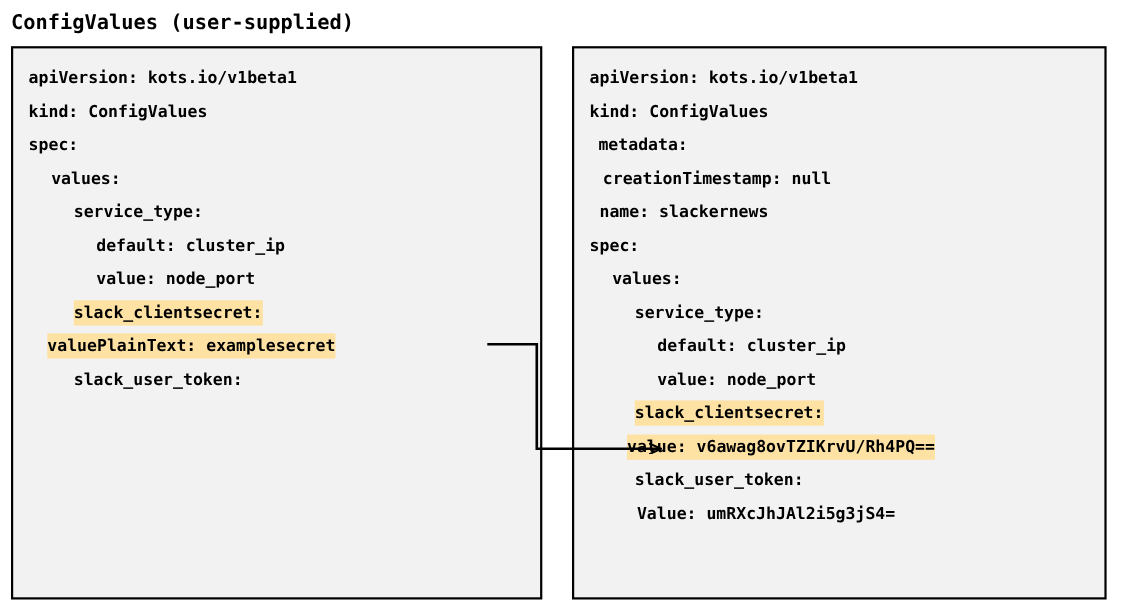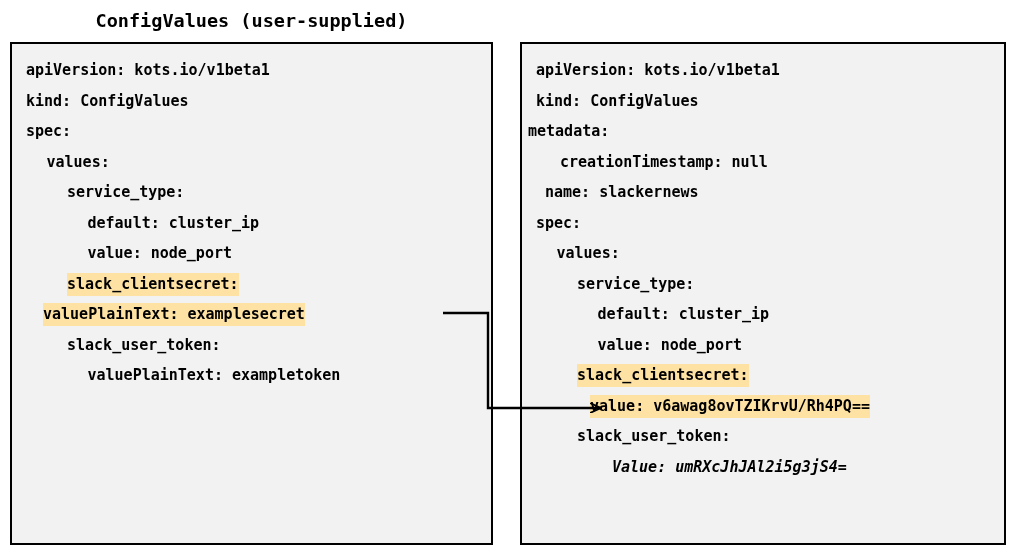--- a/index.html
+++ b/index.html
@@ -24,21 +24,21 @@
 
   
   .panel-title {
     position: absolute;
     font-family: "DejaVu Sans Mono", "Liberation Mono", monospace;
     font-size: 18.5px;
     font-weight: bold;
     color: #000000;
     letter-spacing: 0px;
     white-space: nowrap;
-    text-align: center;
+    text-align: left;
   }
   #title-left  { left: 10px;  top: 10px; width: 483px; }
   #title-right { left: 520px; top: 10px; width: 486px; }
 
   
   .panel {
     position: absolute;
     background: #f2f2f2;
     border: 2.2px solid #000000;
     box-sizing: border-box;
@@ -94,41 +94,40 @@
         <div class="line" style="padding-left: 14px;"><span class="txt">apiVersion: kots.io/v1beta1</span></div>
         <div class="line" style="padding-left: 14px;"><span class="txt">kind: ConfigValues</span></div>
         <div class="line" style="padding-left: 14px;"><span class="txt">spec:</span></div>
         <div class="line" style="padding-left: 34.5px;"><span class="txt">values:</span></div>
         <div class="line" style="padding-left: 55px;"><span class="txt">service_type:</span></div>
         <div class="line" style="padding-left: 75.5px;"><span class="txt">default: cluster_ip</span></div>
         <div class="line" style="padding-left: 75.5px;"><span class="txt">value: node_port</span></div>
         <div class="line hl" style="padding-left: 55px;"><span class="txt">slack_clientsecret:</span></div>
         <div class="line hl" style="padding-left: 31px;"><span class="txt">valuePlainText: examplesecret</span></div>
         <div class="line" style="padding-left: 55px;"><span class="txt">slack_user_token:</span></div>
-        <div class="line" style="padding-left: 75.5px;"><span class="txt">valuePlainText: exampletoken</span></div>
       </div>
   </div>
 
 
   <div class="panel" id="panel-right">
     <div class="yaml" id="yaml-right">
         <div class="line" style="padding-left: 14px;"><span class="txt">apiVersion: kots.io/v1beta1</span></div>
         <div class="line" style="padding-left: 14px;"><span class="txt">kind: ConfigValues</span></div>
-        <div class="line" style="padding-left: 6px;"><span class="txt">metadata:</span></div>
-        <div class="line" style="padding-left: 38px;"><span class="txt">creationTimestamp: null</span></div>
+        <div class="line" style="padding-left: 22px;"><span class="txt">metadata:</span></div>
+        <div class="line" style="padding-left: 26px;"><span class="txt">creationTimestamp: null</span></div>
         <div class="line" style="padding-left: 23px;"><span class="txt">name: slackernews</span></div>
         <div class="line" style="padding-left: 14px;"><span class="txt">spec:</span></div>
         <div class="line" style="padding-left: 34.5px;"><span class="txt">values:</span></div>
         <div class="line" style="padding-left: 55px;"><span class="txt">service_type:</span></div>
         <div class="line" style="padding-left: 75.5px;"><span class="txt">default: cluster_ip</span></div>
         <div class="line" style="padding-left: 75.5px;"><span class="txt">value: node_port</span></div>
         <div class="line hl" style="padding-left: 55px;"><span class="txt">slack_clientsecret:</span></div>
-        <div class="line hl" style="padding-left: 68px;"><span class="txt">value: v6awag8ovTZIKrvU/Rh4PQ==</span></div>
+        <div class="line hl" style="padding-left: 48px;"><span class="txt">value: v6awag8ovTZIKrvU/Rh4PQ==</span></div>
         <div class="line" style="padding-left: 55px;"><span class="txt">slack_user_token:</span></div>
-        <div class="line" style="padding-left: 90px; font-style: italic;"><span class="txt">Value: umRXcJhJAl2i5g3jS4=</span></div>
+        <div class="line" style="padding-left: 57px;"><span class="txt">Value: umRXcJhJAl2i5g3jS4=</span></div>
       </div>
   </div>
 
   <svg id="connector" viewBox="0 0 1019 559">
     <defs>
       <marker id="openarrow" markerWidth="12" markerHeight="10" refX="10" refY="5" orient="auto" markerUnits="userSpaceOnUse">
         <path d="M0,0 L11,5 L0,10" fill="none" stroke="#000000" stroke-width="1.8"></path>
       </marker>
     </defs>
     <polyline points="443,313 488,313 488,408 600,408" fill="none" stroke="#000000" stroke-width="2.4" stroke-linejoin="miter" marker-end="url(#openarrow)"></polyline>

